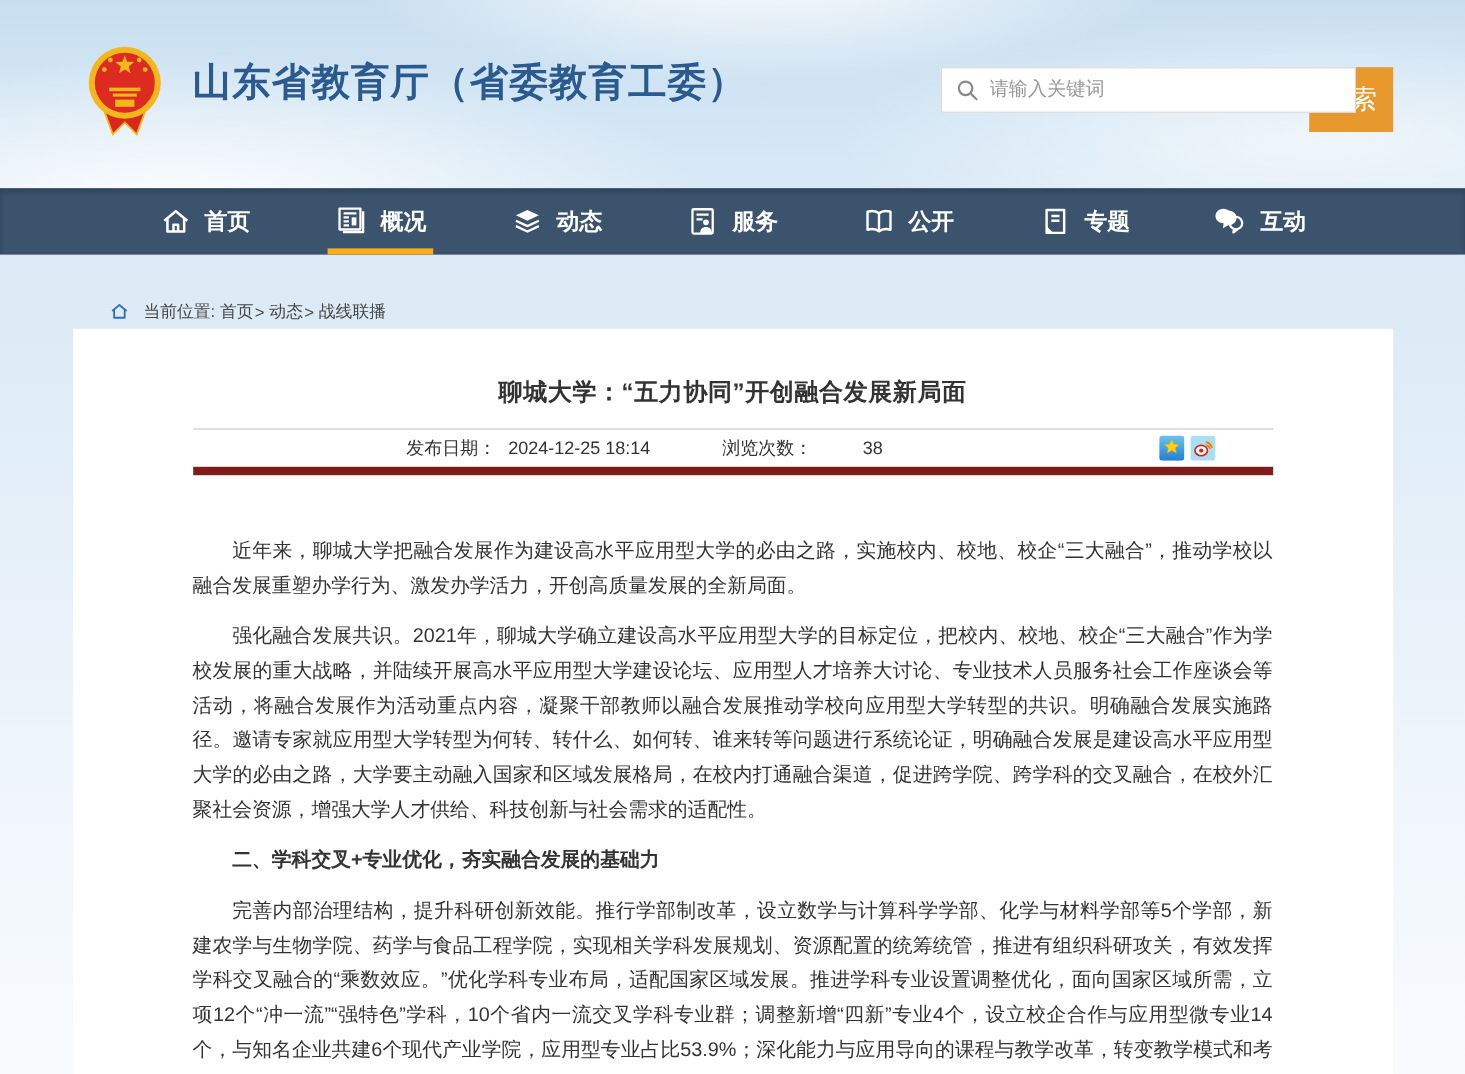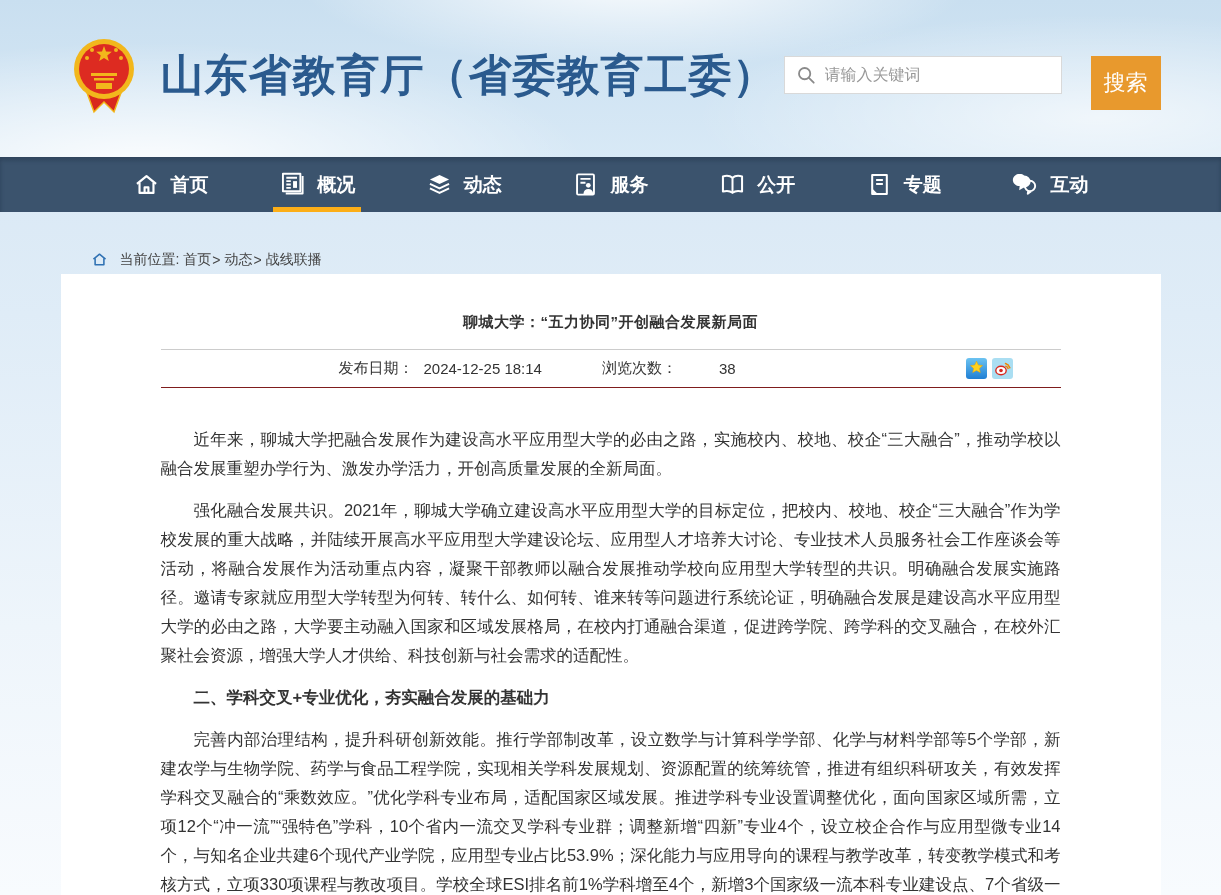--- a/index.html
+++ b/index.html
@@ -17,28 +17,28 @@
     background:
       radial-gradient(60% 130% at 12% 105%, rgba(255,255,255,0.9) 0%, rgba(255,255,255,0) 60%),
       radial-gradient(45% 95% at 52% -15%, rgba(255,255,255,0.95) 0%, rgba(255,255,255,0) 62%),
       radial-gradient(55% 110% at 90% 75%, rgba(255,255,255,0.65) 0%, rgba(255,255,255,0) 60%),
       linear-gradient(180deg, #c9dff0 0%, #d8e9f6 100%);
   }
   .header-inner { height: 157px; }
   .logo { position: absolute; left: 12px; top: 36px; width: 62px; height: 80px; }
   .site-title {
     position: absolute; left: 100px; top: 47px;
-    font-size: 43px; font-weight: bold; color: #2a5a8e; letter-spacing: 1px;
+    font-size: 32px; font-weight: bold; color: #2a5a8e; letter-spacing: 1px;
     white-space: nowrap;
   }
   .search { position: absolute; right: 0; top: 56px; height: 38px; display: flex; }
   .search-box { position: relative; width: 307px; height: 38px; }
   .search-icon { position: absolute; left: 12px; top: 9px; width: 20px; height: 20px; }
   .search-input {
-    width: 278px; height: 38px; border: 1px solid #d9d9d9; outline: none;
+    width: 346px; height: 38px; border: 1px solid #d9d9d9; outline: none;
     padding: 0 10px 0 40px; font-size: 16px; color: #333;
     font-family: "Liberation Sans", sans-serif; background: #fff;
   }
   .search-input::placeholder { color: #999; }
   .search-btn {
     width: 70px; height: 54px; border: none; background: #e8992d; color: #fff;
     font-size: 22px; cursor: pointer; font-family: "Liberation Sans", sans-serif;
   }
 
   
@@ -62,26 +62,26 @@
   
   .breadcrumb-bar { height: 43px; }
   .breadcrumb { display: flex; align-items: center; height: 57px; font-size: 14px; color: #444; margin-top: 19px; }
   .crumb-home-icon { width: 17px; height: 17px; margin: 0 12px 0 30px; }
   .breadcrumb a { color: #444; text-decoration: none; cursor: pointer; }
   .crumb-sep { margin: 0 4px 0 1px; }
 
   
   .card { width: 1100px; margin: 0 auto; background: #fff; min-height: 695px; padding-top: 39px; }
   .article-title {
-    text-align: center; font-size: 15px; font-weight: bold; color: #333;
+    text-align: center; font-size: 20px; font-weight: bold; color: #333;
     margin-bottom: 17px; letter-spacing: 0.5px;
   }
   .meta-bar {
-    width: 900px; margin: 0 auto; height: 39px;
-    border-top: 1px solid #ccc; border-bottom: 1px solid #7f1d1d;
+    width: 900px; margin: 12px auto; height: 39px;
+    border-top: 1px solid #ccc; border-bottom: 7px solid #7f1d1d;
     display: flex; align-items: center; font-size: 15px; color: #333;
     padding-left: 178px;
   }
   .meta-label { color: #333; }
   .meta-value { margin-left: 10px; }
   .views-label { margin-left: 60px; }
   .views-value { margin-left: 42px; }
   .share-icons { margin-left: auto; margin-right: 48px; display: flex; gap: 5px; }
   .share-icons svg { display: block; cursor: pointer; }
 

